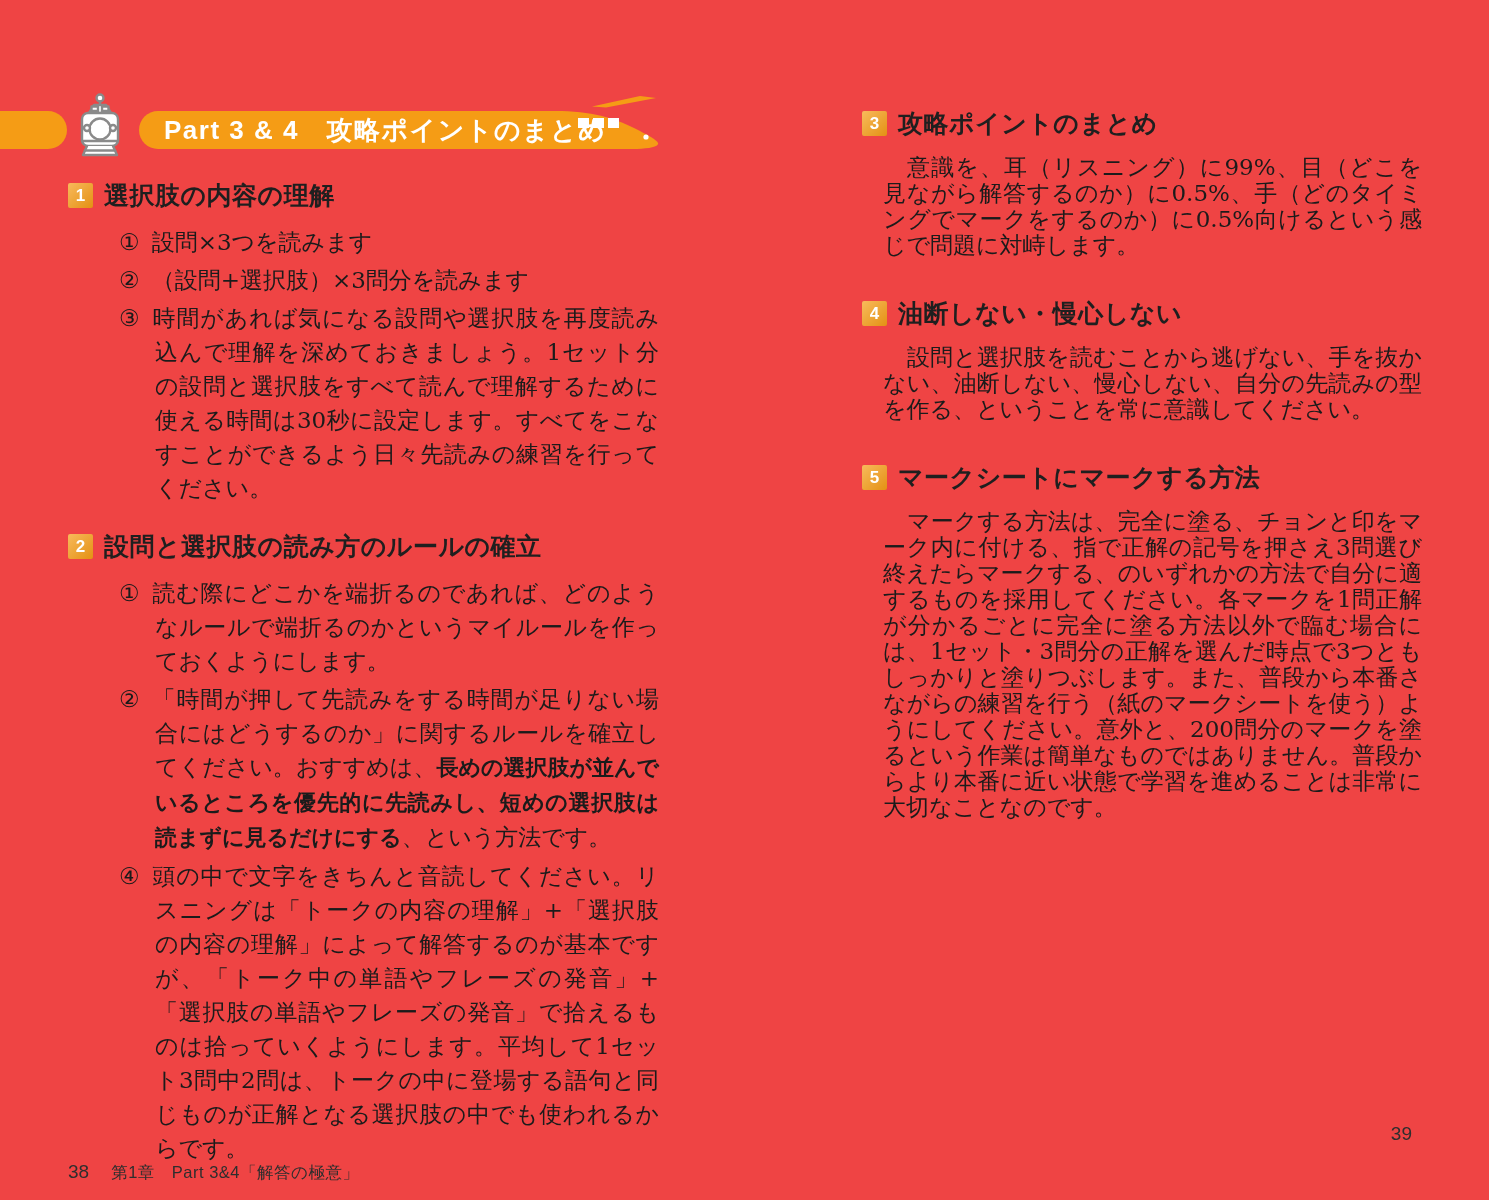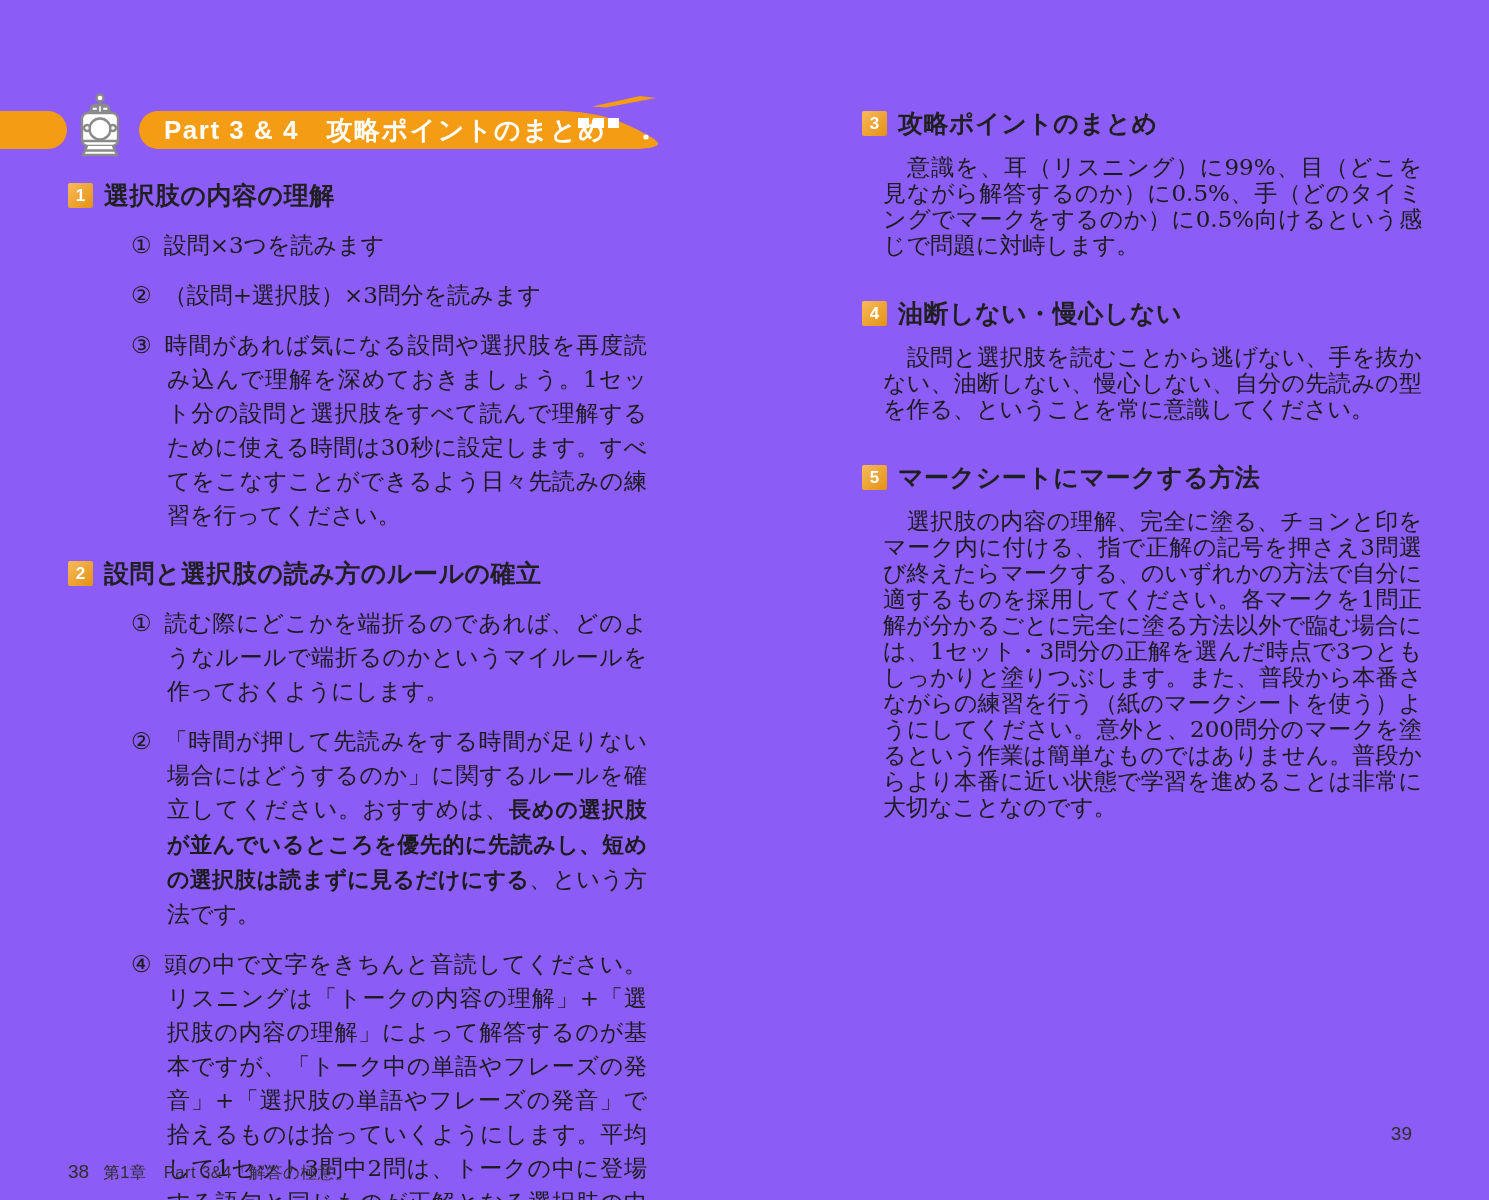--- a/index.html
+++ b/index.html
@@ -1,18 +1,18 @@
 <!DOCTYPE html>
 <html style="--accent: #F59C15; --body-text: #1B1B1B;"><head>
 <meta charset="utf-8">
 <style>
   :root { --accent:#F59C15; --body-text:#1B1B1B; }
   html,body { margin:0; padding:0; background:#ffffff; }
   .spread {
-    position:relative; width:1489px; height:1200px; background:#8b5cf6;
+    position:relative; width:1489px; height:1200px; background:#ef4444;
     overflow:hidden; font-family:"DejaVu Serif","Liberation Serif",serif;
     color:var(--body-text);
   }
 
   
   .banner { position:absolute; left:0; top:91px; width:690px; height:78px; }
   .banner svg { position:absolute; left:0; top:0; }
   .orange-fill { fill:var(--accent); }
   .banner-title {
     position:absolute; left:164px; top:20px; height:38px;
@@ -35,38 +35,38 @@
   .sec-title {
     margin:0; font-family:"Liberation Sans","DejaVu Sans",sans-serif;
     font-weight:700; font-size:25px; color:#1F1F1F; letter-spacing:0.5px;
   }
 
   .sec-2 { margin-top:25px; }
   .col-right .sec + .sec { margin-top:39px; }
 
   .items { margin:13px 0 0 47px; width:548px; }
   .item {
-    margin:16px; font-size:23px; line-height:34px; text-align:justify;
+    margin:4px; font-size:23px; line-height:34px; text-align:justify;
     padding-left:36px; text-indent:-36px; color:var(--body-text);
   }
   .item .marker { margin-right:12px; }
   .bold-seg {
     font-family:"Liberation Sans","DejaVu Sans",sans-serif;
     font-weight:700; font-size:22px;
   }
 
   .para {
     margin:14px 0 0 21px; width:539px; font-size:23px; line-height:26px;
     text-align:justify; text-indent:24px; color:var(--body-text);
   }
 
   
   .footer-left {
     position:absolute; left:68px; top:1123px; display:flex;
-    align-items:baseline; gap:14px;
+    align-items:baseline; gap:22px;
     font-family:"Liberation Sans","DejaVu Sans",sans-serif; color:#2E2E2E;
   }
   .pagenum { font-size:19px; }
   .chapter { font-size:16.5px; letter-spacing:0.5px;margin-top:39px; }
   .footer-right {
     position:absolute; right:77px; top:1123px;
     font-family:"Liberation Sans","DejaVu Sans",sans-serif;
     font-size:19px; color:#2E2E2E;text-align:center;
   }
 </style>
@@ -152,21 +152,21 @@
         <h2 class="sec-title">油断しない・慢心しない</h2>
       </div>
       <p class="para">設問と選択肢を読むことから逃げない、手を抜かない、油断しない、慢心しない、自分の先読みの型を作る、ということを常に意識してください。</p>
     </section>
 
     <section class="sec sec-5">
       <div class="sec-head">
         <span class="sec-num">5</span>
         <h2 class="sec-title">マークシートにマークする方法</h2>
       </div>
-      <p class="para">選択肢の内容の理解、完全に塗る、チョンと印をマーク内に付ける、指で正解の記号を押さえ3問選び終えたらマークする、のいずれかの方法で自分に適するものを採用してください。各マークを1問正解が分かるごとに完全に塗る方法以外で臨む場合には、1セット・3問分の正解を選んだ時点で3つともしっかりと塗りつぶします。また、普段から本番さながらの練習を行う（紙のマークシートを使う）ようにしてください。意外と、200問分のマークを塗るという作業は簡単なものではありません。普段からより本番に近い状態で学習を進めることは非常に大切なことなのです。</p>
+      <p class="para">マークする方法は、完全に塗る、チョンと印をマーク内に付ける、指で正解の記号を押さえ3問選び終えたらマークする、のいずれかの方法で自分に適するものを採用してください。各マークを1問正解が分かるごとに完全に塗る方法以外で臨む場合には、1セット・3問分の正解を選んだ時点で3つともしっかりと塗りつぶします。また、普段から本番さながらの練習を行う（紙のマークシートを使う）ようにしてください。意外と、200問分のマークを塗るという作業は簡単なものではありません。普段からより本番に近い状態で学習を進めることは非常に大切なことなのです。</p>
     </section>
 
   </main>
 
   <footer class="footer-left">
     <span class="pagenum">38</span>
     <span class="chapter">第1章　Part 3&amp;4「解答の極意」</span>
   </footer>
   <footer class="footer-right">
     <span class="pagenum">39</span>

